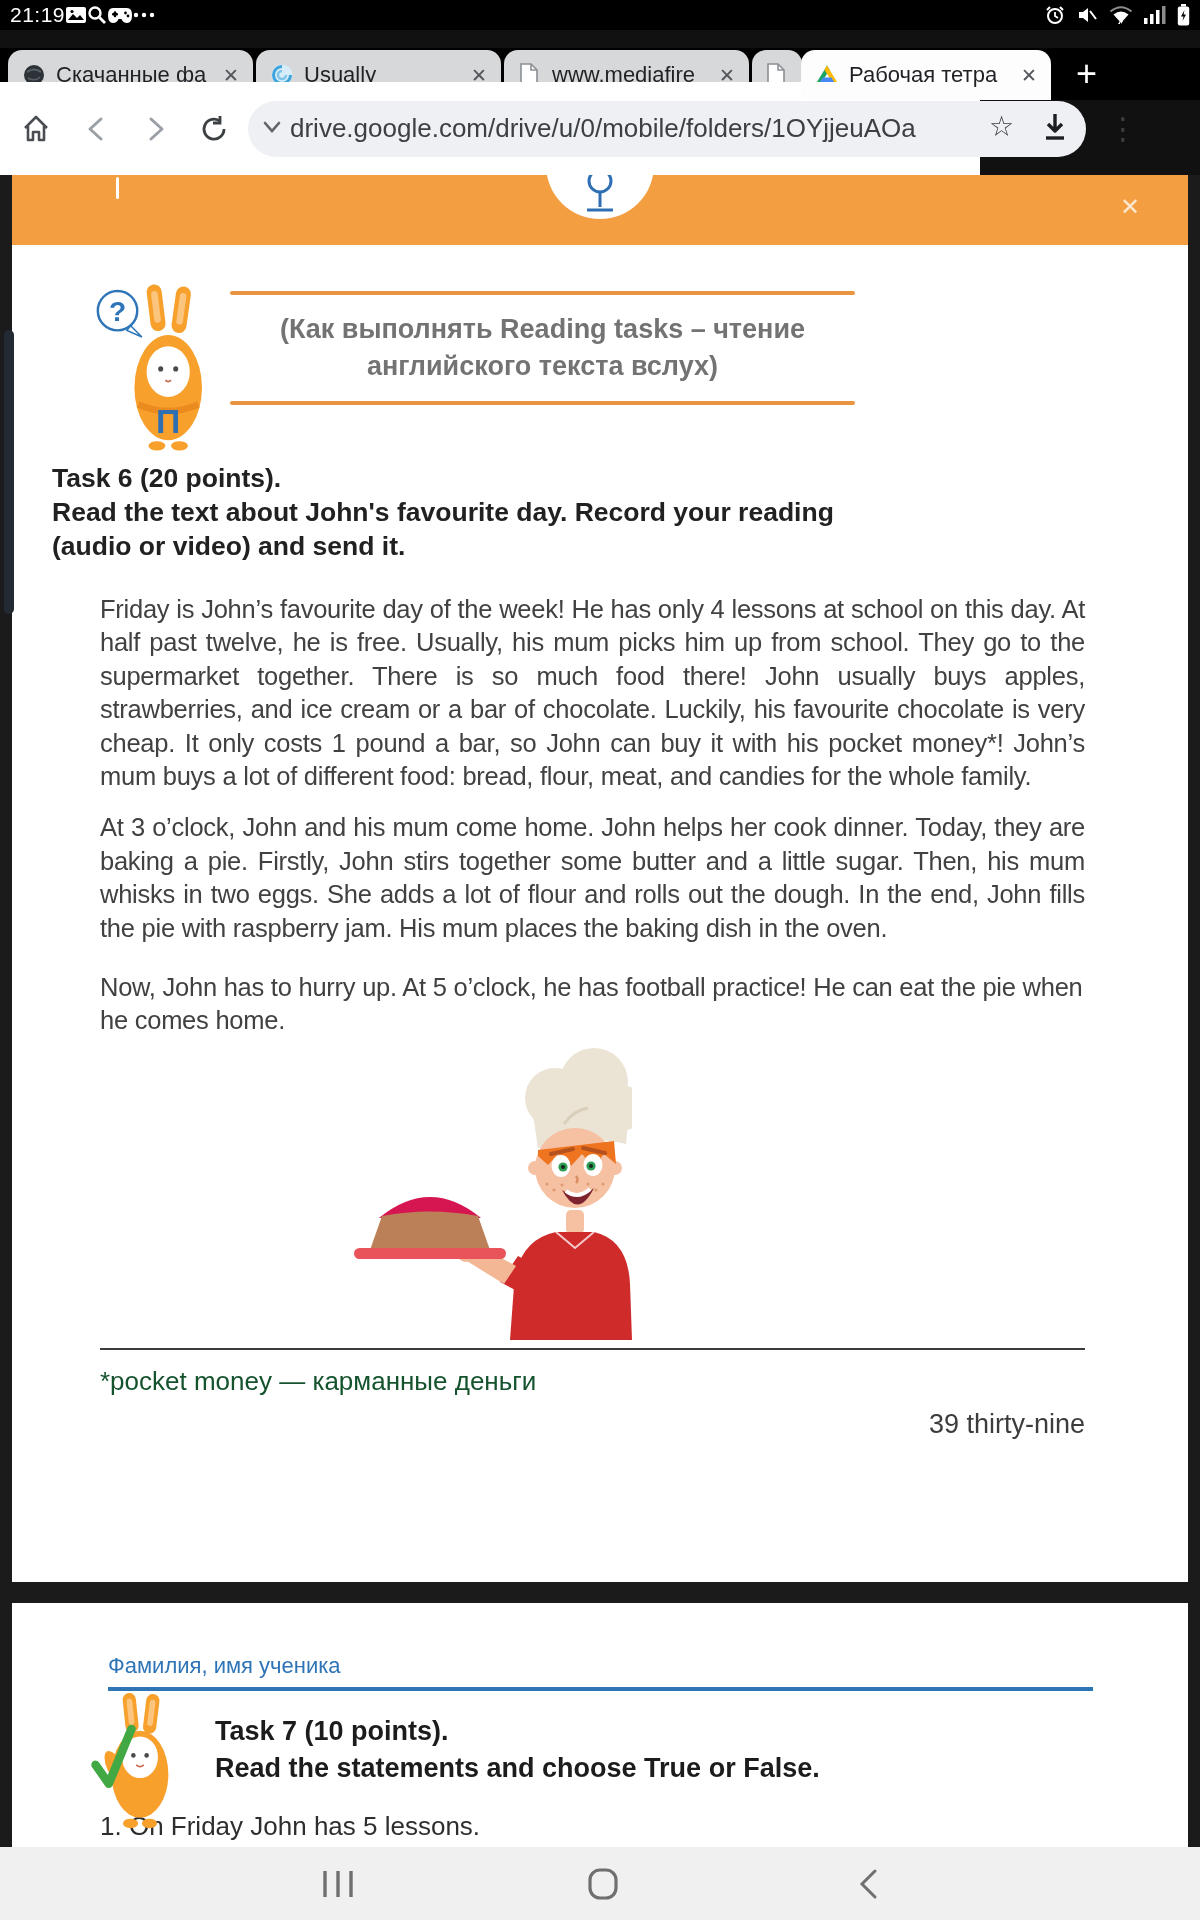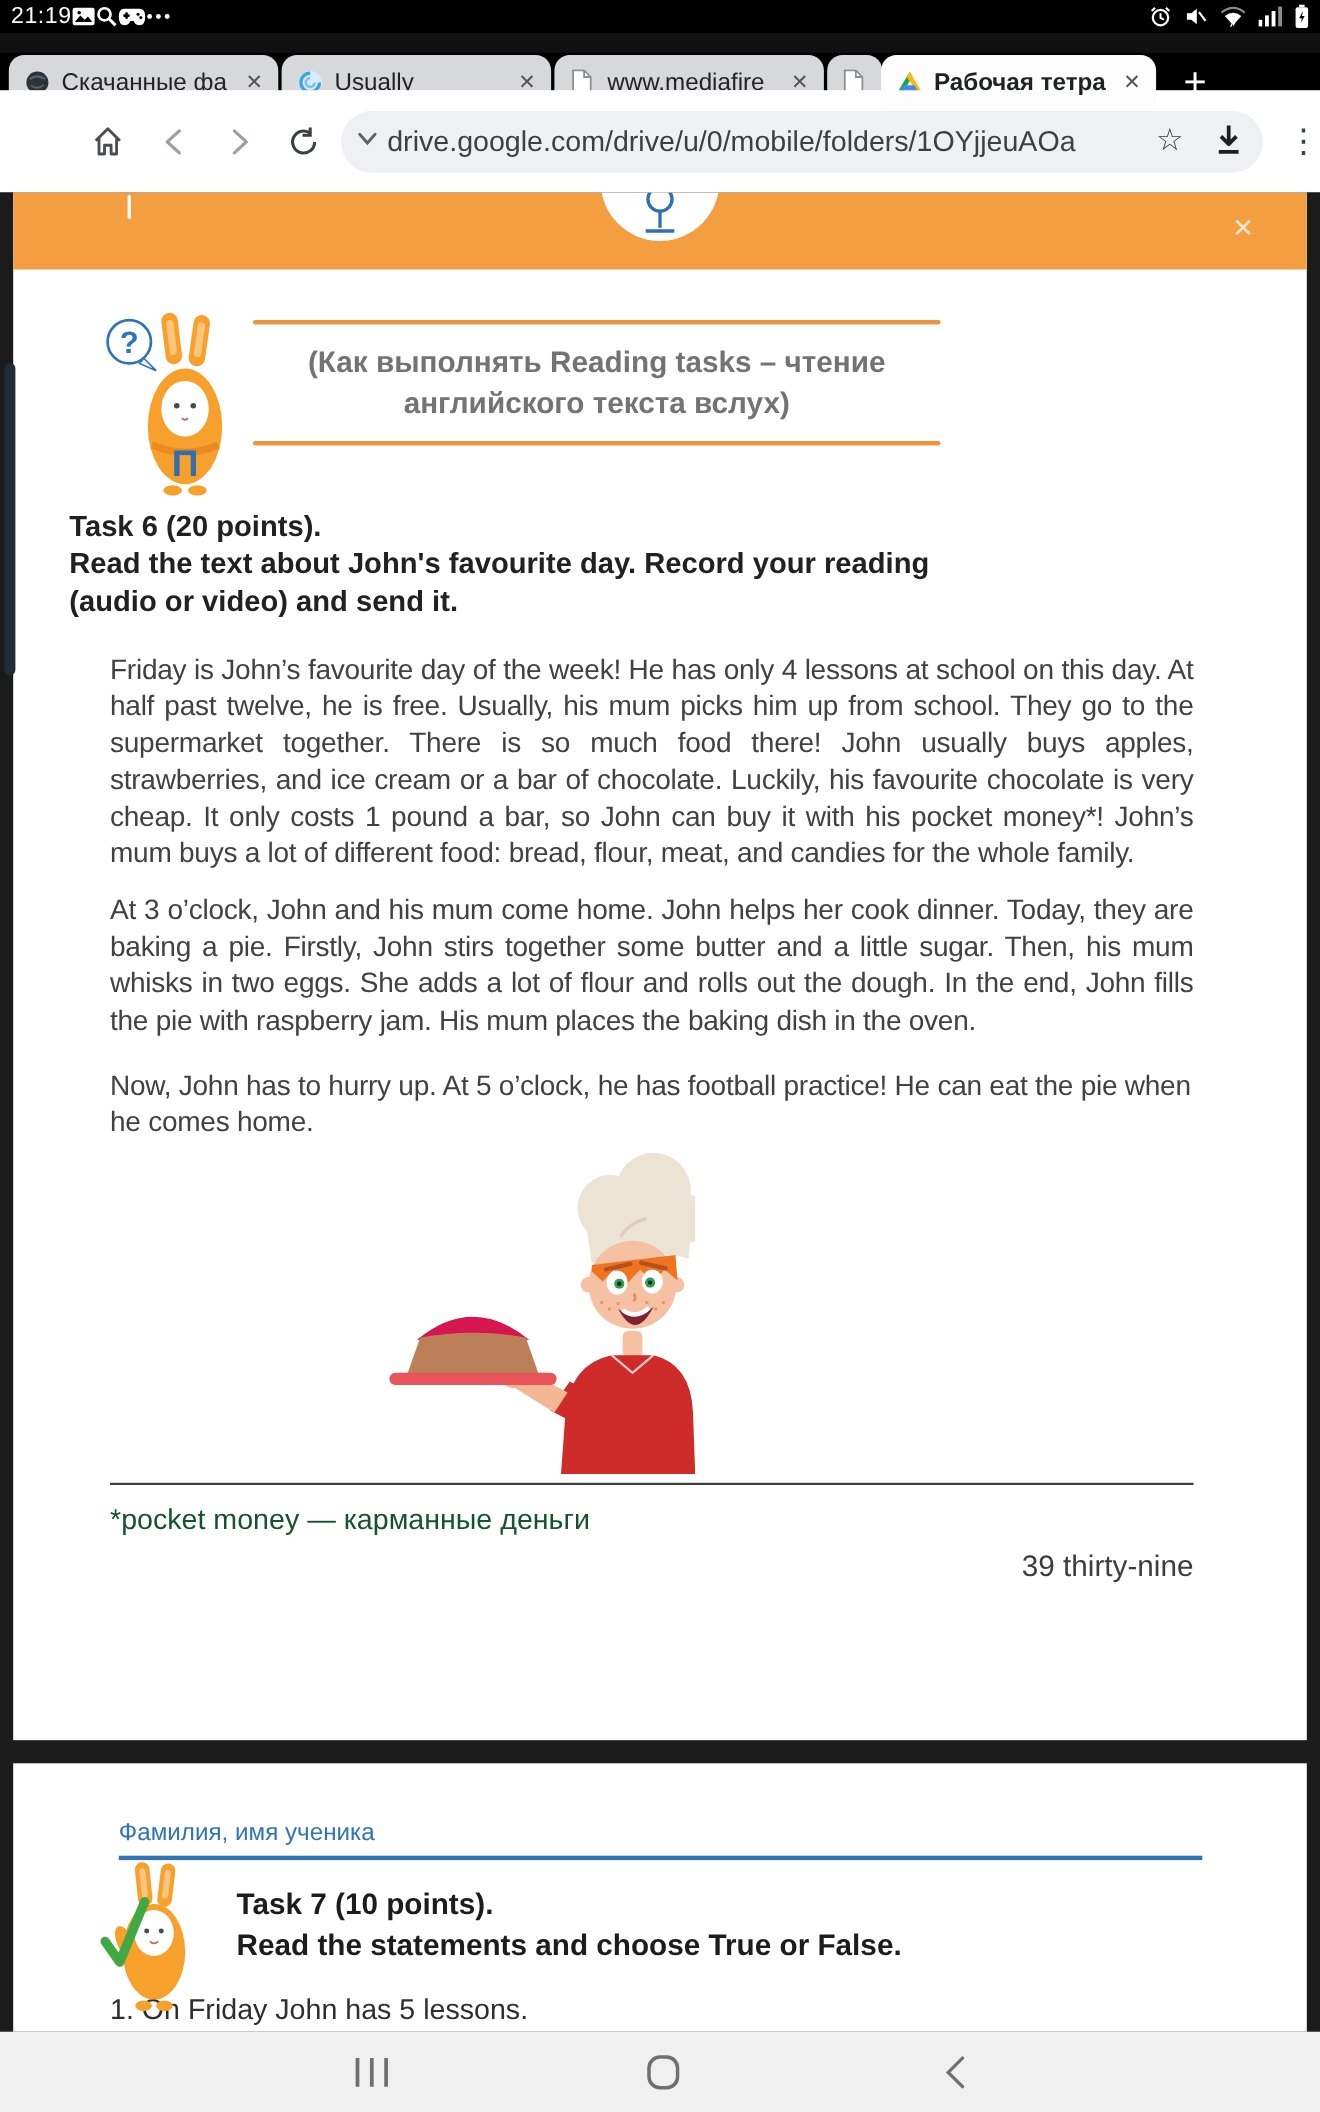--- a/index.html
+++ b/index.html
@@ -17,27 +17,27 @@
 
   
   .tab-strip{position:absolute;top:48px;left:0;width:1200px;height:52px;background:#000;
     display:flex;align-items:flex-end;padding-left:8px;}
   .tab{height:50px;background:#d7d8d9;border-radius:14px 14px 0 0;display:flex;align-items:center;
     padding:0 12px 0 14px;margin-right:3px;position:relative;}
   .tab-label{font-size:22px;color:#1f2125;white-space:nowrap;overflow:hidden;flex:1;margin:0 6px 0 10px;}
   .tab-close{font-size:19px;color:#51565b;padding:0 2px;flex:none;}
   .tab-w{width:245px;}
   .tab-mini{width:50px;justify-content:center;padding:0;}
-  .tab-active{background:#fdfdfe;z-index:2;margin-left:-4px;width:250px;font-weight:bold;}
+  .tab-active{background:#fdfdfe;z-index:2;margin-left:-4px;width:250px;}
   .favicon{width:24px;height:24px;flex:none;}
   .newtab{color:#fff;font-size:36px;font-weight:300;margin:0 0 8px 22px;line-height:1;}
 
   
-  .toolbar{position:absolute;top:82px;left:0;width:1200px;height:93px;background:#fff;
-    display:flex;align-items:center;justify-content:flex-end;}
+  .toolbar{position:absolute;top:82px;left:0;width:980px;height:93px;background:#fff;
+    display:flex;align-items:center;}
   .tb-ic{width:44px;height:44px;display:flex;align-items:center;justify-content:center;flex:none;}
   .omnibox{position:relative;height:56px;background:#eef0f3;border-radius:28px;flex:none;
     width:838px;margin-left:12px;display:flex;align-items:center;padding:0 110px 0 14px;}
   .omni-url{font-size:26px;color:#3c4043;white-space:nowrap;overflow:hidden;margin-left:8px;}
   .omni-star{position:absolute;right:72px;top:9px;font-size:28px;color:#3c4043;}
   .omni-dl{position:absolute;right:16px;top:11px;}
   .kebab{font-size:30px;color:#3c4043;margin-left:22px;letter-spacing:0;}
 
   
   .content{position:absolute;top:175px;left:0;width:1200px;height:1672px;background:#1b1b1b;}
@@ -53,21 +53,21 @@
   .notch{position:absolute;left:50%;top:-64px;transform:translateX(-50%);width:108px;height:108px;
     background:#fff;border-radius:50%;}
   .notch svg{position:absolute;left:32px;top:56px;}
   .banner-close{position:absolute;right:48px;top:18px;font-size:24px;color:#fbe7cd;}
 
   
   .mascot1{position:absolute;left:83px;top:104px;}
   .head-block{margin:46px 0 0 218px;width:625px;}
   .rule{height:4px;background:#ea9440;border-radius:2px;}
   .doc-heading{padding:16px 0;text-align:center;font-size:27px;line-height:37px;font-weight:600;color:#737373;}
-  .task-title{margin:56px 0 0 51px;width:1000px;font-size:26.5px;line-height:34px;font-weight:700;color:#212121;}
+  .task-title{margin:56px 0 0 40px;width:1000px;font-size:26.5px;line-height:34px;font-weight:700;color:#212121;}
   .para{margin-left:88px;width:985px;font-size:25.5px;line-height:33.4px;color:#414141;
     text-align:justify;letter-spacing:-0.25px;}
   .p1{margin-top:30px;}.p2{margin-top:18px;}.p3{margin-top:26px;text-align:left;}
   .chef{display:block;margin:6px 0 0 330px;}
   .hr{margin:8px 0 0 88px;width:985px;border-top:2px solid #3c3c3c;}
   .footnote{margin:16px 0 0 88px;font-size:26px;color:#14532d;}
   .pagenum{margin:12px 0 0 88px;width:985px;text-align:right;font-size:27px;color:#3c3c3c;}
 
   
   .student-label{margin:50px 0 0 96px;font-size:22px;color:#2e74b6;}

